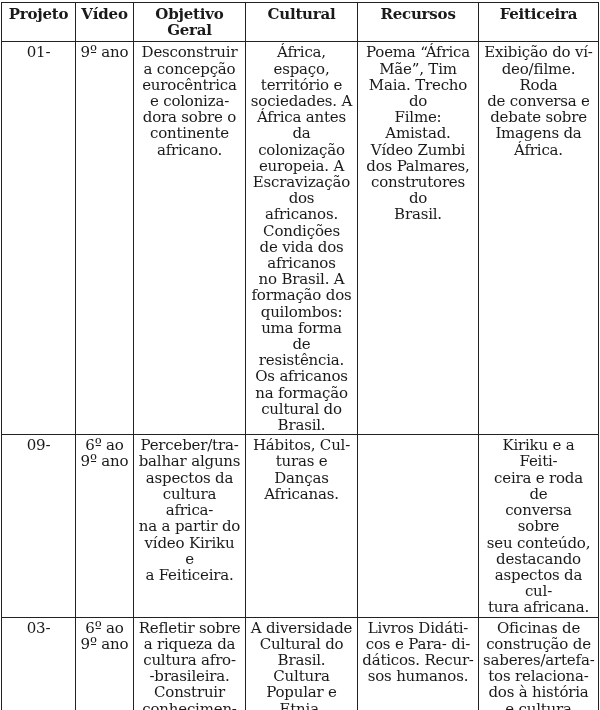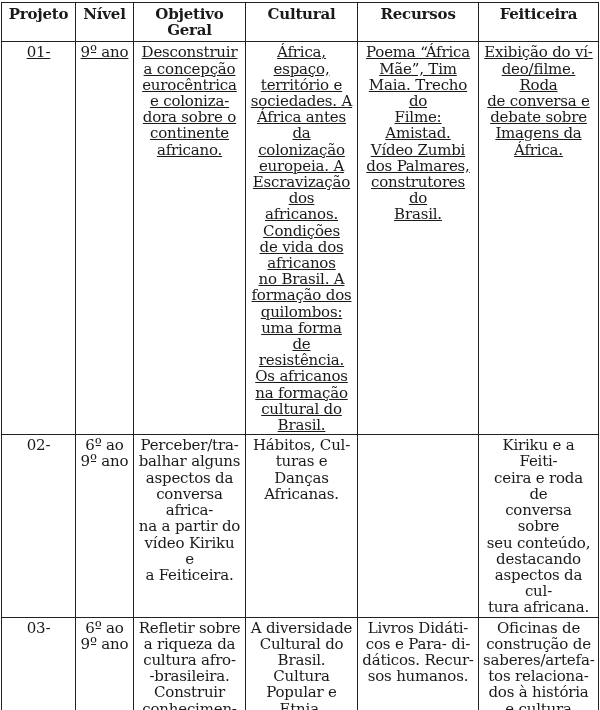--- a/index.html
+++ b/index.html
@@ -22,40 +22,40 @@
     letter-spacing: -0.2px;
   }
   th { font-weight: bold; padding: 3px 2px 3px 2px; height: 17px; }
   col.c1 { width: 74px; }
   col.c2 { width: 58px; }
   col.c3 { width: 112px; }
   col.c4 { width: 112px; }
   col.c5 { width: 121px; }
   col.c6 { width: 120px; }
   .cell-text { white-space: pre-line; display: block; }
-  tr.r1 td { height: 341px; text-decoration: underline; }
+  tr.r1 td { height: 341px; }
   tr.r2 td { height: 119px; }
   tr.r3 td { height: 210px; }
 </style>
 </head>
 <body>
 
 <table>
   <colgroup>
     <col class="c1">
       <col class="c2">
       <col class="c3">
       <col class="c4">
       <col class="c5">
       <col class="c6">
   </colgroup>
   <thead>
     <tr>
       <th>Projeto</th>
-      <th>Nível</th>
+      <th>Vídeo</th>
       <th>Objetivo Geral</th>
       <th>Cultural</th>
       <th>Recursos</th>
       <th>Feiticeira</th>
     </tr>
   </thead>
   <tbody>
     <tr class="r1">
       <td>
           <span class="cell-text">01-</span>
@@ -108,31 +108,31 @@
           <span class="cell-text">Exibição do ví-
 deo/filme. Roda
 de conversa e
 debate sobre
 Imagens da
 África.</span>
         </td>
     </tr>
     <tr class="r2">
       <td>
-          <span class="cell-text">02-</span>
+          <span class="cell-text">09-</span>
         </td>
       <td>
           <span class="cell-text">6º ao
 9º ano</span>
         </td>
       <td>
           <span class="cell-text">Perceber/tra-
 balhar alguns
 aspectos da
-conversa africa-
+cultura africa-
 na a partir do
 vídeo Kiriku e
 a Feiticeira.</span>
         </td>
       <td>
           <span class="cell-text">Hábitos, Cul-
 turas e Danças
 Africanas.</span>
         </td>
       <td>

